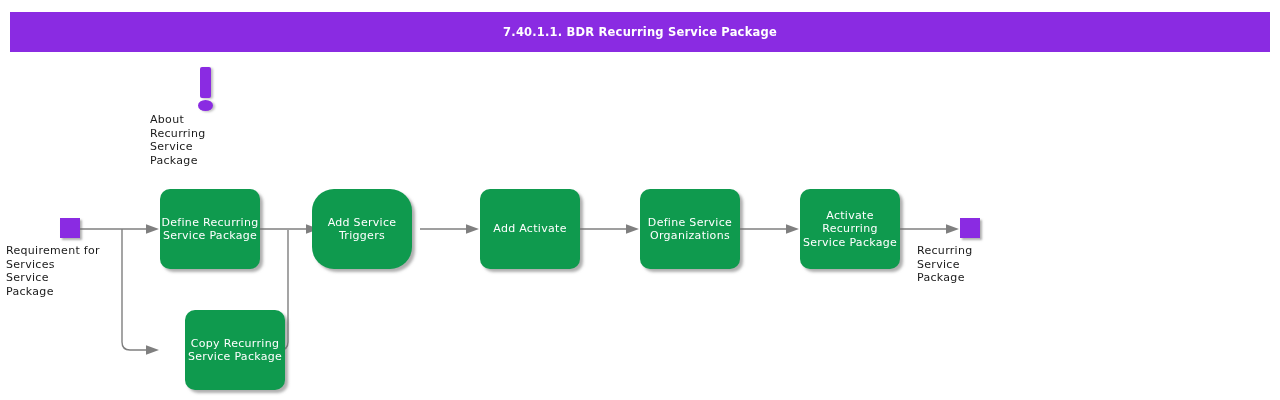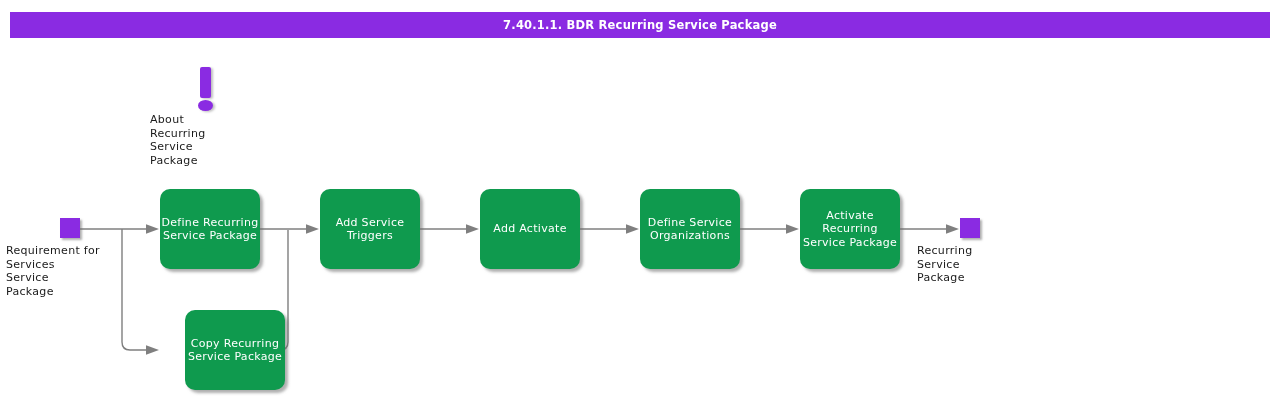--- a/index.html
+++ b/index.html
@@ -6,21 +6,21 @@
   html, body { width: 1280px; height: 400px; background: #ffffff; overflow: hidden; }
   body {
     position: relative;
     font-family: "DejaVu Sans", "Liberation Sans", sans-serif;
   }
 
   
   .title-bar {
     position: absolute;
     left: 10px; top: 12px;
-    width: 1260px; height: 26px;
+    width: 1260px; height: 40px;
     background: #8A2BE2;
     display: flex; align-items: center; justify-content: center;
   }
   .title-bar span {
     color: #ffffff;
     font-size: 11.5px;
     font-weight: bold;
     letter-spacing: 0.2px;
   }
 
@@ -42,21 +42,21 @@
     text-align: center;
     color: #ffffff;
     font-size: 11px;
     line-height: 13.5px;
     letter-spacing: 0.3px;
     white-space: pre-line;
     cursor: pointer;
   }
   #box-define   { left: 160px; top: 189px; text-align: center; }
   #box-copy     { left: 160px; top: 310px; margin-left: 25px; }
-  #box-triggers { left: 320px; top: 189px; }
+  #box-triggers { left: 312px; top: 189px; border-radius: 22px; }
   #box-services { left: 480px; top: 189px; }
   #box-connect  { left: 640px; top: 189px; }
   #box-activate { left: 800px; top: 189px; }
 
   
   .event-square {
     position: absolute;
     width: 20px; height: 20px;
     background: #8A2BE2;
     box-shadow: 2px 2px 2px rgba(110,110,110,0.55);

